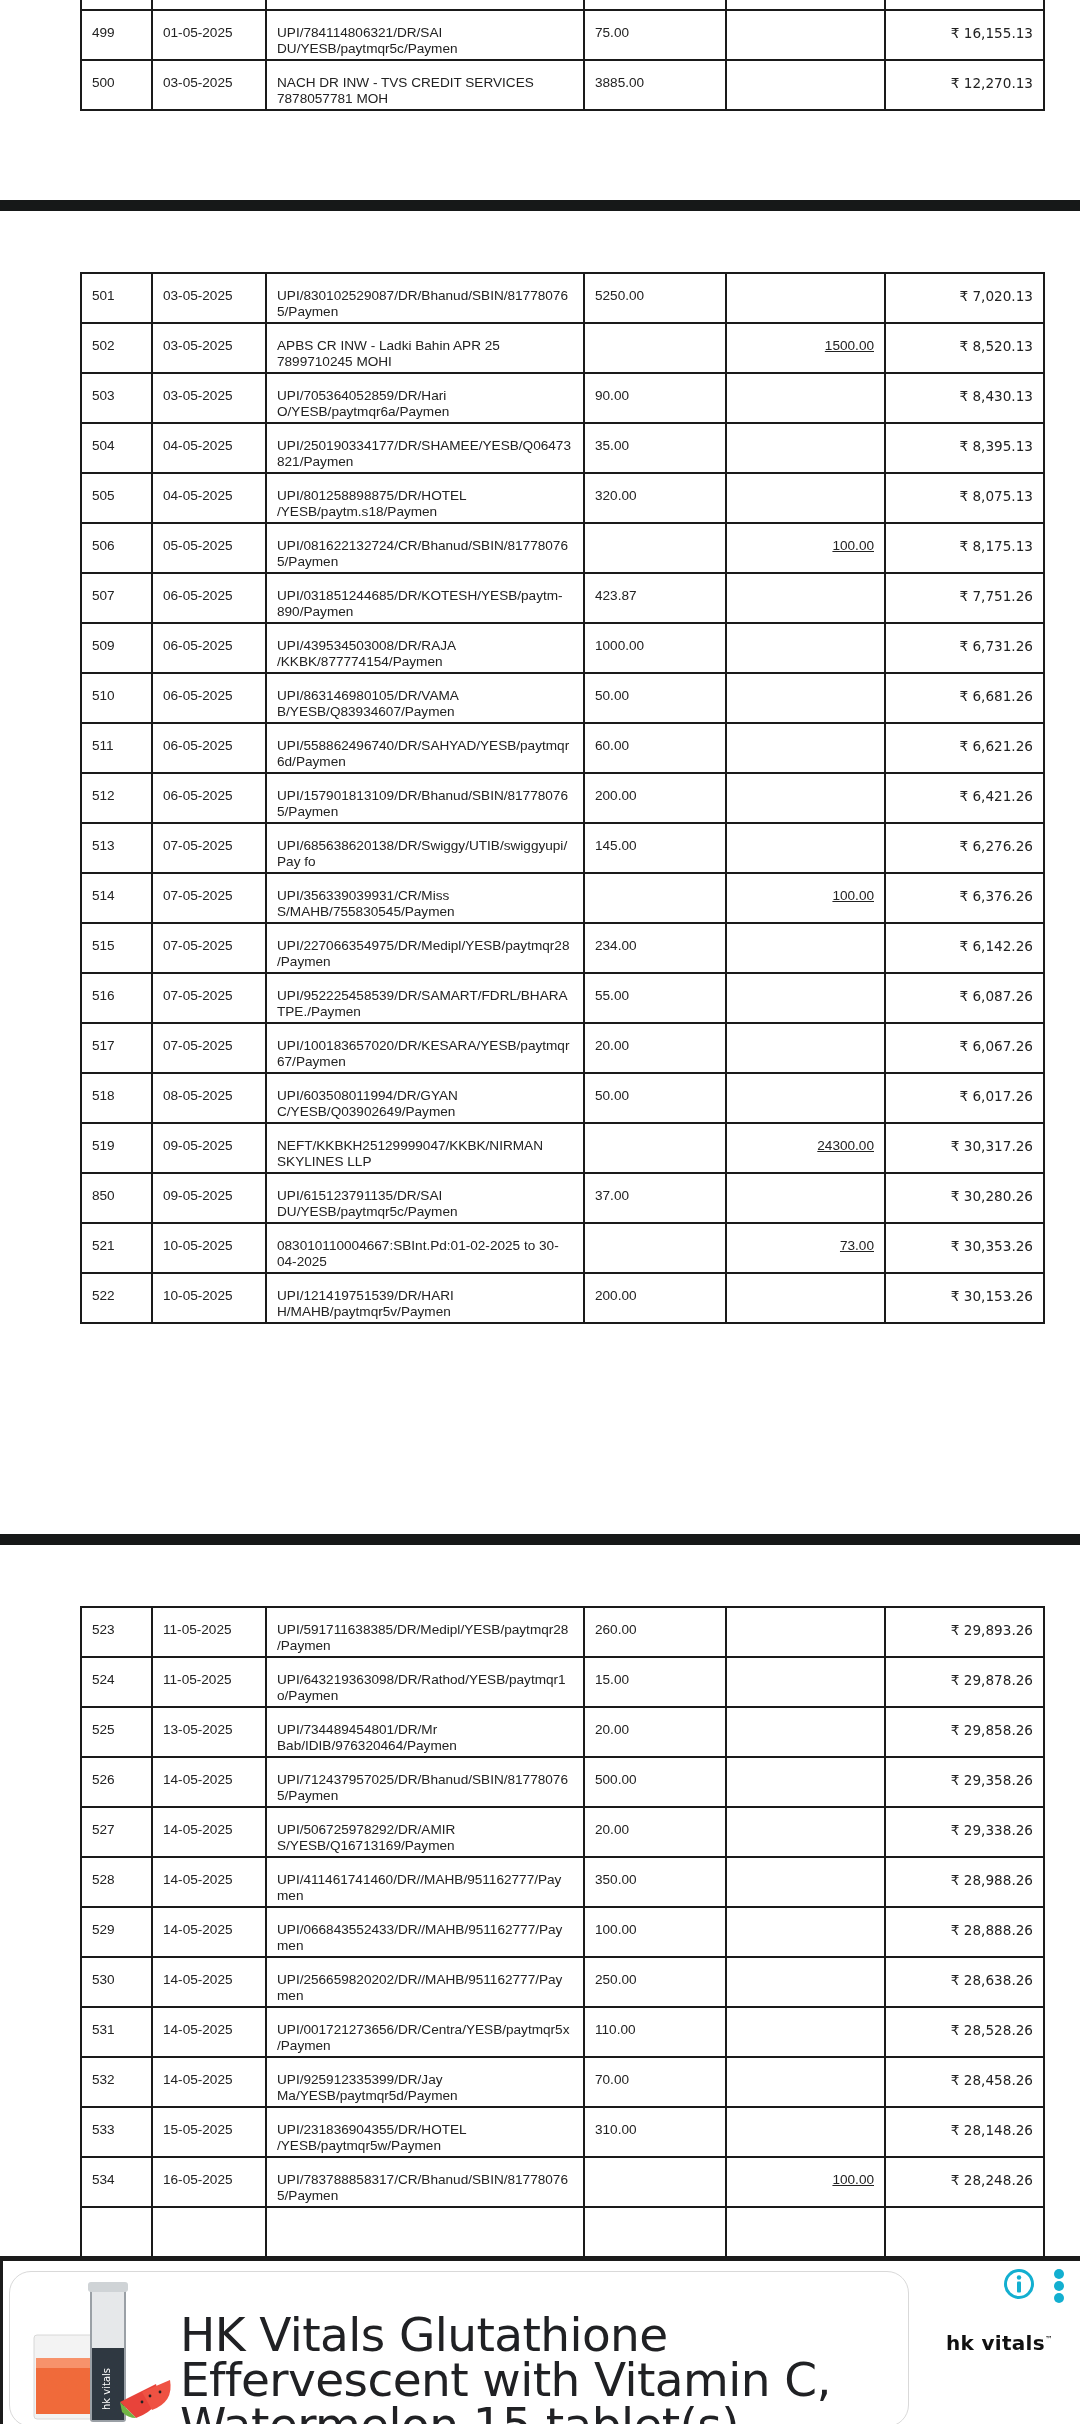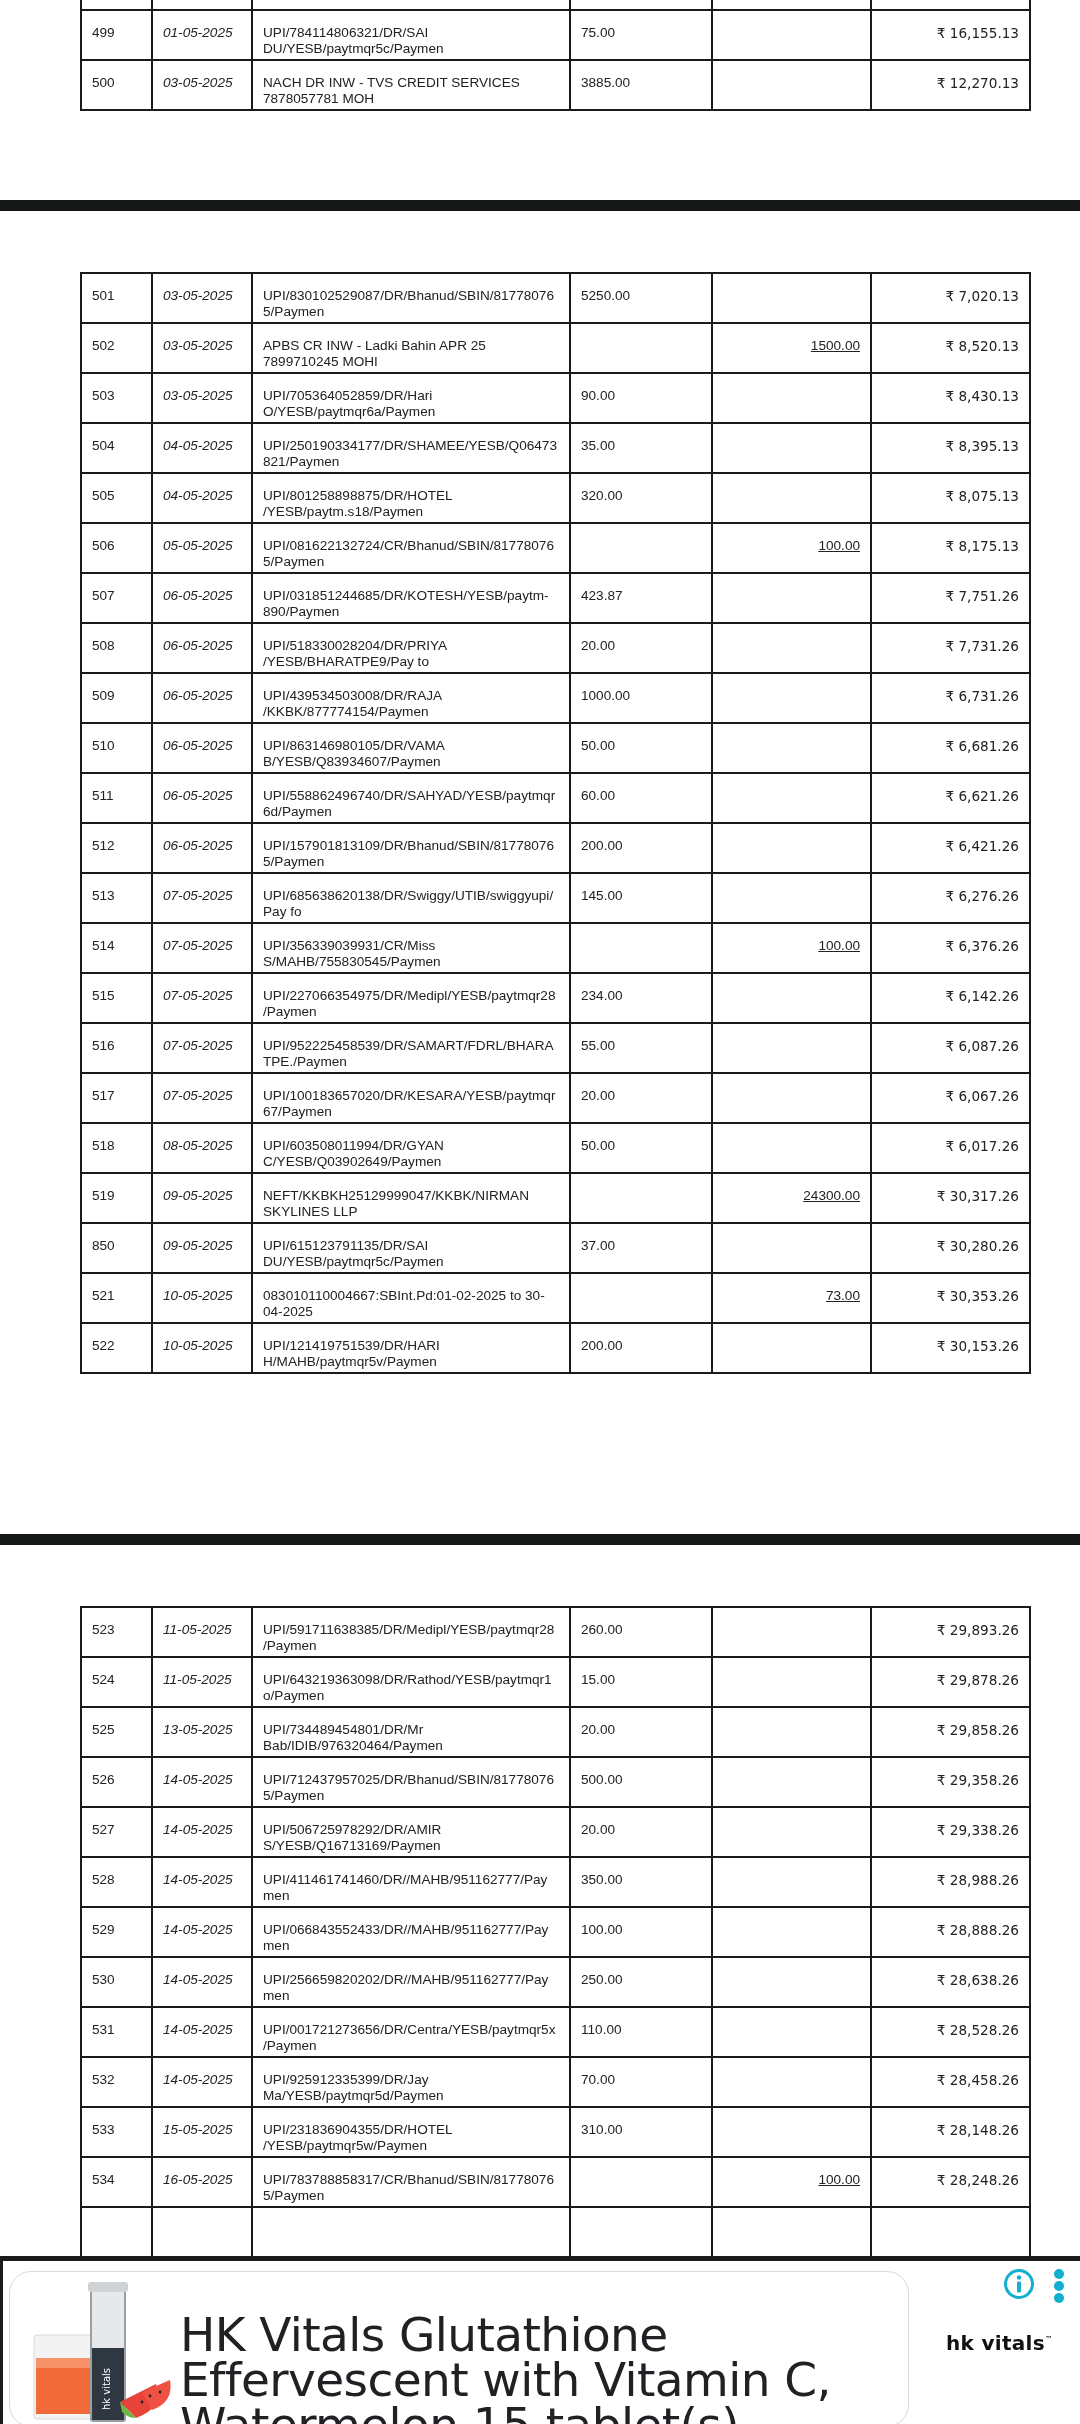--- a/index.html
+++ b/index.html
@@ -12,21 +12,21 @@
   table.stmt {
     position:absolute; left:80px; border-collapse:collapse; table-layout:fixed;
     width:912px;
   }
   table.stmt td {
     border:2px solid #1a1a1a; height:50px; vertical-align:top;
     font-size:13.6px; line-height:16px; padding:14px 10px 0 10px;
     box-sizing:border-box; color:#222; overflow:hidden;
   }
   td.c-sn { width:71px; padding-left:11px; }
-  td.c-dt { width:100px;font-style:italic; }
+  td.c-dt { width:114px; }
   td.c-desc { width:318px; padding-left:9px; padding-right:4px; }
   td.c-dr { width:142px; text-align:left; padding-right:10px; }
   td.c-cr { width:159px; text-align:right; padding-right:10px;text-decoration:underline; }
   td.c-bal { width:159px; text-align:right; padding-right:11px; padding-top:16px; font-family:"DejaVu Sans", sans-serif; font-size:13px; }
   .desc-l { display:block; white-space:nowrap; }
 
   
   .ad {
     position:absolute; left:0; top:2256px; width:1080px; height:168px;
     background:#fff; border-top:5px solid #1b1b1b; box-sizing:border-box;
@@ -164,31 +164,20 @@
         <tr>
           <td class="c-sn">507</td>
           <td class="c-dt">06-05-2025</td>
           <td class="c-desc">
             <span class="desc-l">UPI/031851244685/DR/KOTESH/YESB/paytm-</span>
             <span class="desc-l">890/Paymen</span>
           </td>
           <td class="c-dr">423.87</td>
           <td class="c-cr"></td>
           <td class="c-bal">₹ 7,751.26</td>
-        </tr>
-        <tr>
-          <td class="c-sn">508</td>
-          <td class="c-dt">06-05-2025</td>
-          <td class="c-desc">
-            <span class="desc-l">UPI/518330028204/DR/PRIYA</span>
-            <span class="desc-l">/YESB/BHARATPE9/Pay to</span>
-          </td>
-          <td class="c-dr">20.00</td>
-          <td class="c-cr"></td>
-          <td class="c-bal">₹ 7,731.26</td>
         </tr>
         <tr>
           <td class="c-sn">509</td>
           <td class="c-dt">06-05-2025</td>
           <td class="c-desc">
             <span class="desc-l">UPI/439534503008/DR/RAJA</span>
             <span class="desc-l">/KKBK/877774154/Paymen</span>
           </td>
           <td class="c-dr">1000.00</td>
           <td class="c-cr"></td>

